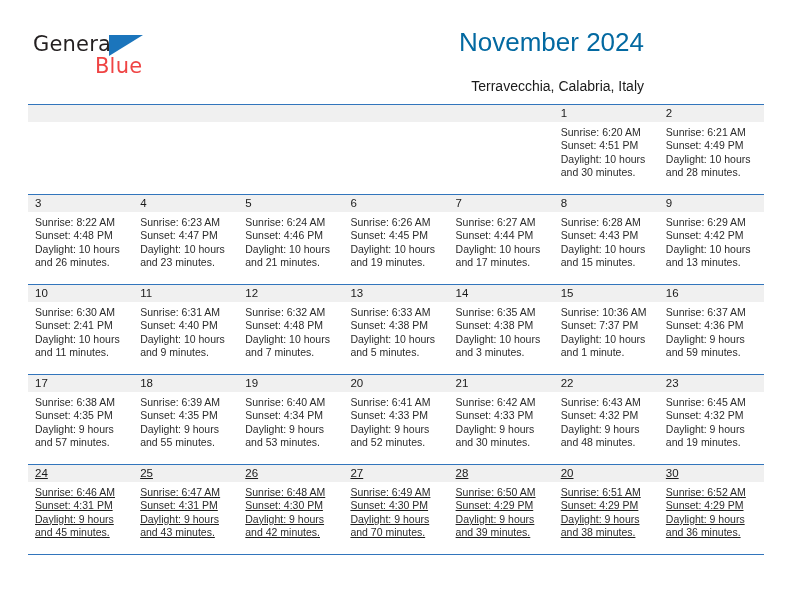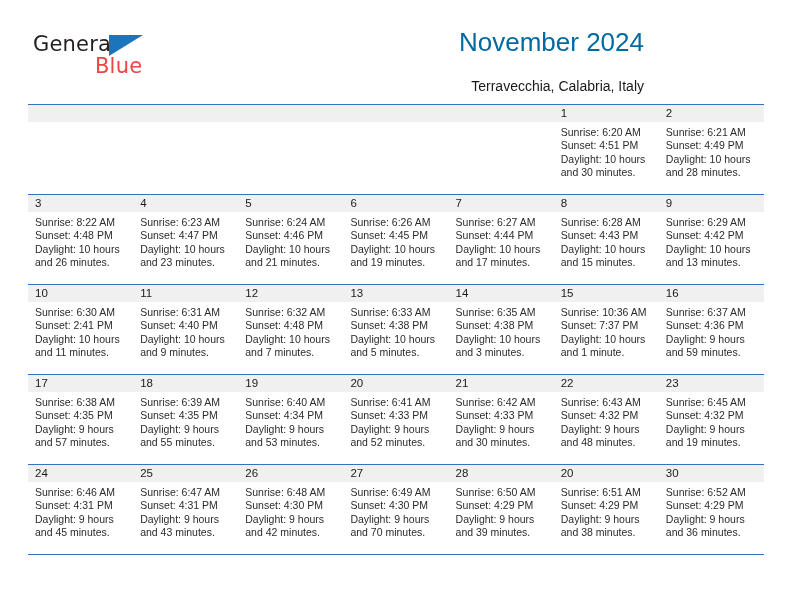--- a/index.html
+++ b/index.html
@@ -107,20 +107,21 @@
     box-sizing: border-box;
     white-space: nowrap;
   }
   .week {
     display: flex;
     border-top: 1.5px solid #3275bc;
     height: 89px;
   }
   .week:last-child {
     border-bottom: 1.5px solid #3275bc;
+    text-decoration: underline;
   }
   .cell {
     flex: 1 1 0;
     box-sizing: border-box;
     background: #ffffff;
     position: relative;
     overflow: hidden;
   }
   .cell .datenum {
     background: #f0f0f0;

